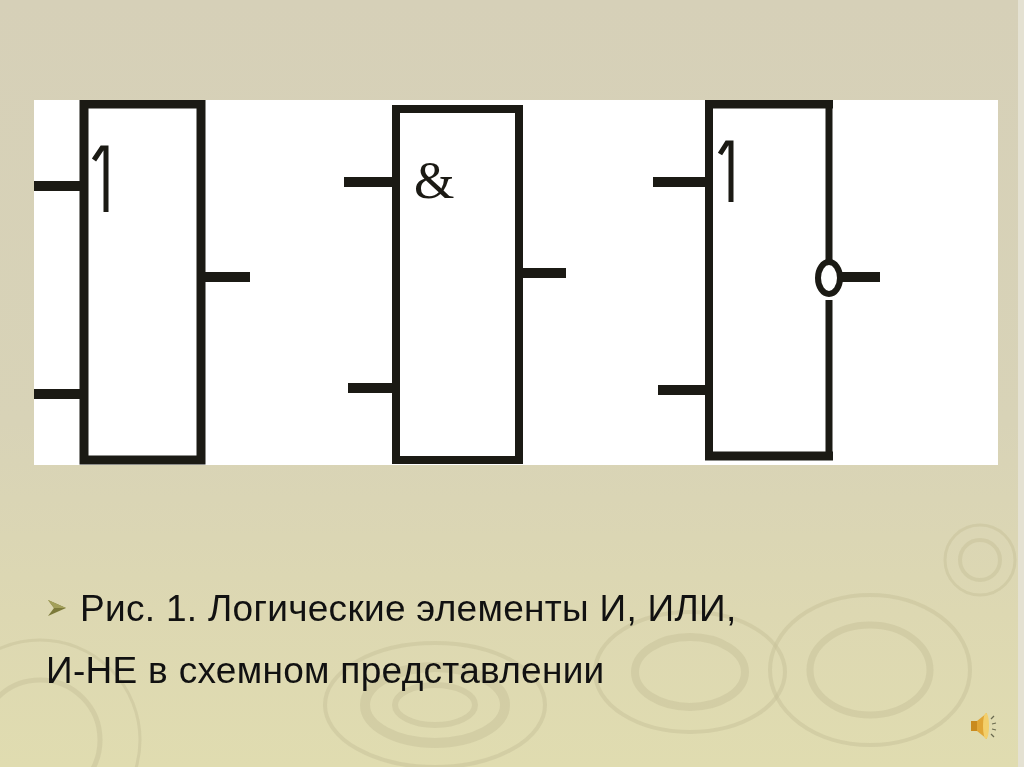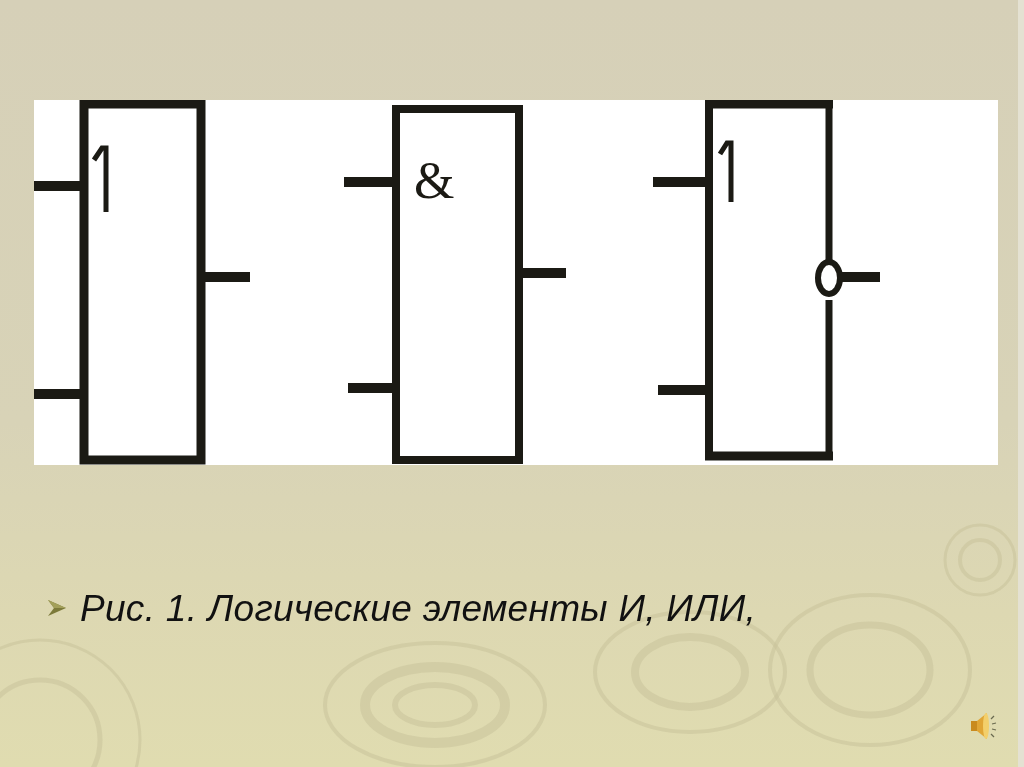--- a/index.html
+++ b/index.html
@@ -15,21 +15,20 @@
   .ripples { position: absolute; left: 0; top: 0; width: 1024px; height: 767px; pointer-events: none; }
   .figure-panel {
     position: absolute; left: 34px; top: 100px; width: 964px; height: 365px;
     background: #ffffff;
   }
   .figure-panel svg { position: absolute; left: 0; top: 0; }
   .caption {
     position: absolute; left: 46px; top: 578px; width: 900px;
     font-size: 37px; line-height: 62px; color: #111111;
     letter-spacing: 0.3px;
-    font-style: italic;
   }
   .bullet {
     display: inline-block; width: 22px; height: 22px; margin-right: 12px;
     vertical-align: 2px;
   }
   .speaker {
     position: absolute; left: 968px; top: 710px; width: 30px; height: 32px;
     cursor: pointer;
   }
 </style>
@@ -92,20 +91,21 @@
   </svg>
 </div>
 
 <div class="caption">
   <div>
     <svg class="bullet" viewBox="0 0 22 22">
       <polygon points="2,3 20,11 2,19 8,11" fill="#7c7a3a"></polygon>
       <polygon points="2,3 20,11 8,11" fill="#a3a05a"></polygon>
     </svg><span>Рис. 1. Логические элементы И, ИЛИ,</span>
   </div>
+  <div>И-НЕ в схемном представлении</div>
 </div>
 
 <svg class="speaker" viewBox="0 0 30 32">
   <rect x="3" y="11" width="7" height="10" fill="#c98a1e"></rect>
   <polygon points="9,11 19,3 19,29 9,21" fill="#e0a535"></polygon>
   <ellipse cx="18" cy="16" rx="3" ry="13" fill="#f3cf6b"></ellipse>
   <g stroke="#6a6a50" stroke-width="1.2">
     <line x1="23" y1="9" x2="26" y2="6"></line>
     <line x1="24" y1="14" x2="28" y2="13"></line>
     <line x1="24" y1="19" x2="28" y2="20"></line>

